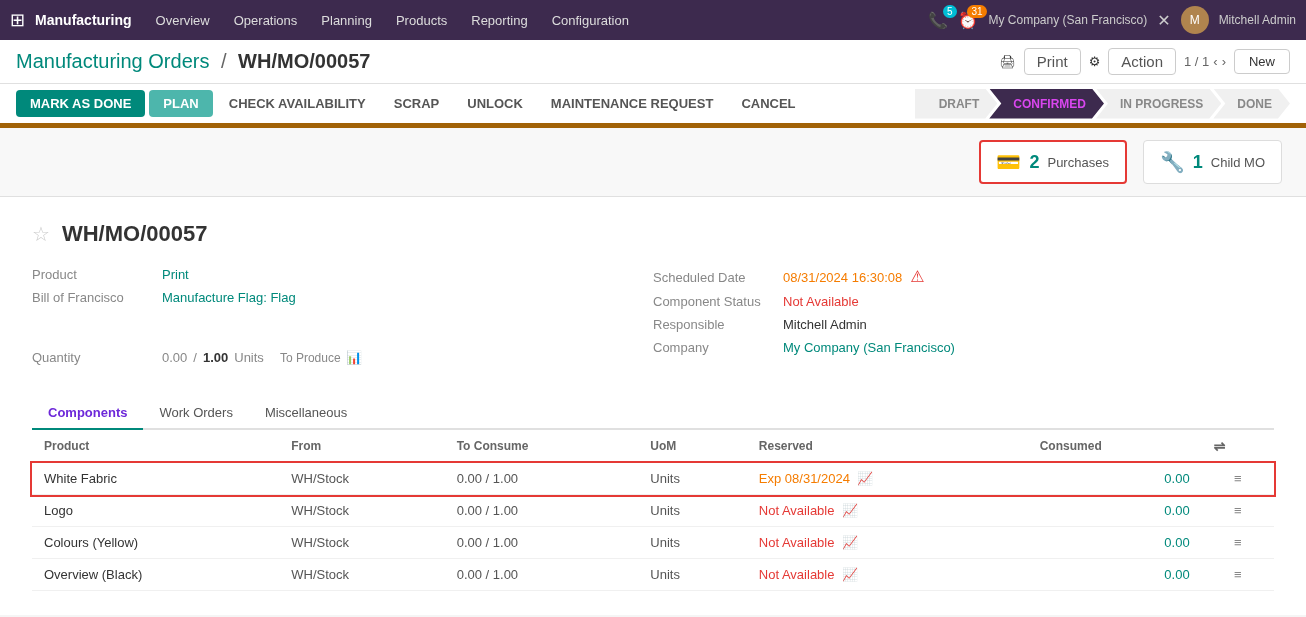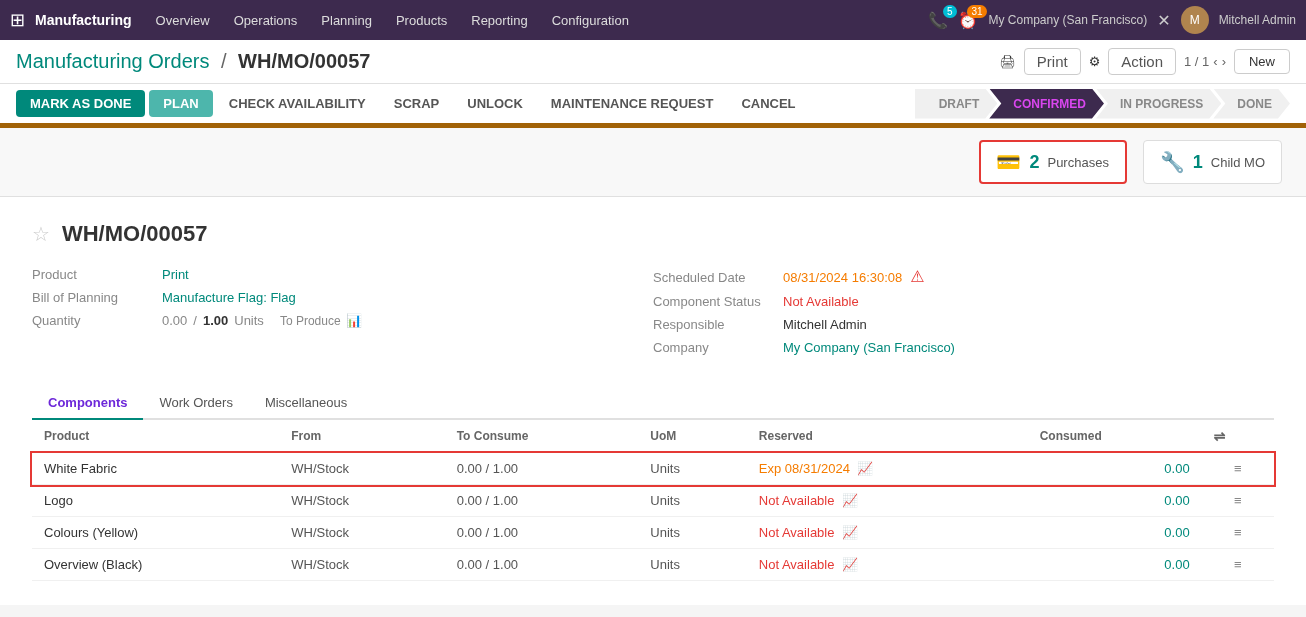--- a/index.html
+++ b/index.html
@@ -119,21 +119,21 @@
     .form-grid { display: grid; grid-template-columns: 1fr 1fr; gap: 0; margin-bottom: 24px; }
     .form-section { padding: 0; }
     .form-row { display: flex; align-items: baseline; margin-bottom: 8px; }
     .form-label { color: #888; font-size: 13px; min-width: 130px; }
     .form-value { color: #00897b; font-size: 13px; cursor: pointer; }
     .form-value.black { color: #333; }
     .form-value.red { color: #e53935; }
     .form-value.orange { color: #f57c00; }
     .form-value.qty { display: flex; align-items: baseline; gap: 6px; }
     .form-value .qty-current { color: #888; }
-    .form-value .qty-target { color: #333; font-weight: bold; }
+    .form-value .qty-target { color: #333; font-weight: bold; margin-top: 37px; }
 
     
     .tabs { display: flex; border-bottom: 2px solid #e0e0e0; margin-bottom: 0; }
     .tab {
       padding: 8px 16px; cursor: pointer; font-size: 13px; color: #555;
       border-bottom: 2px solid transparent; margin-bottom: -2px;
     }
     .tab.active { border-bottom-color: #00897b; color: #6d28d9; font-weight: bold; }
 
     
@@ -233,21 +233,21 @@
     </div>
 
     <div class="form-grid">
 
       <div class="form-section">
         <div class="form-row">
           <span class="form-label">Product</span>
           <span class="form-value">Print</span>
         </div>
         <div class="form-row">
-          <span class="form-label">Bill of Planning</span>
+          <span class="form-label">Bill of Francisco</span>
           <span class="form-value">Manufacture Flag: Flag</span>
         </div>
         <div class="form-row">
           <span class="form-label">Quantity</span>
           <span class="form-value qty">
             <span class="qty-current">0.00</span>
             <span style="color:#888;">/</span>
             <span class="qty-target" style="color:#333;font-weight:bold;">1.00</span>
             <span style="color:#888;">Units</span>
           </span>

